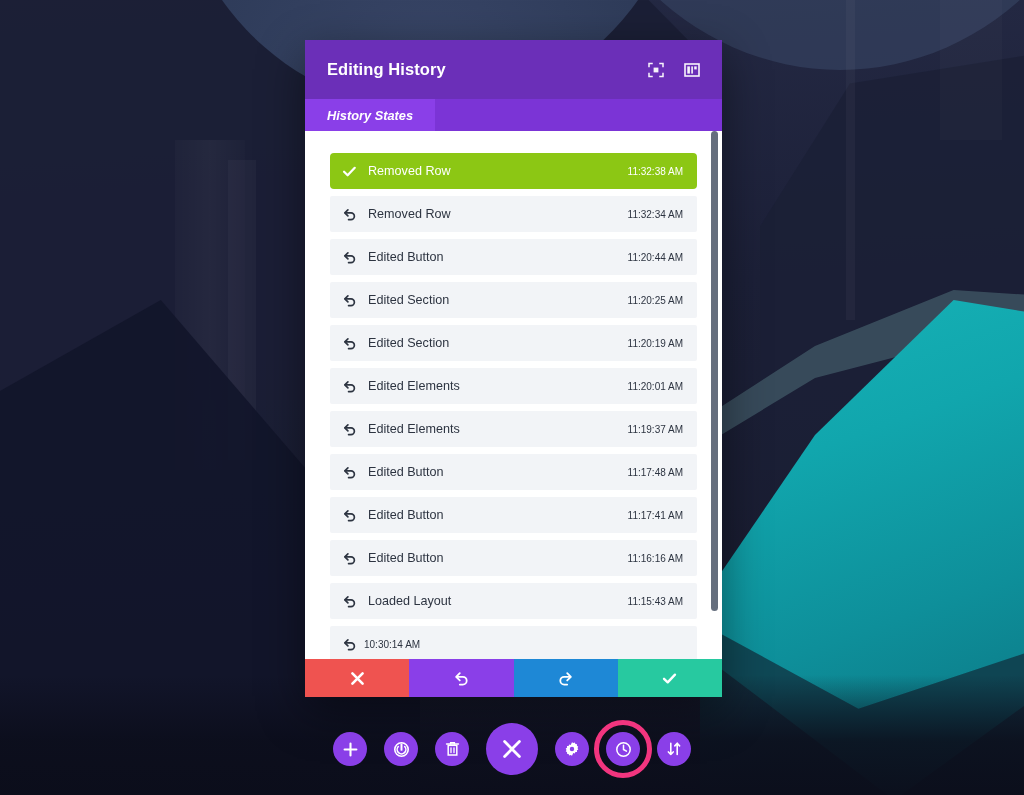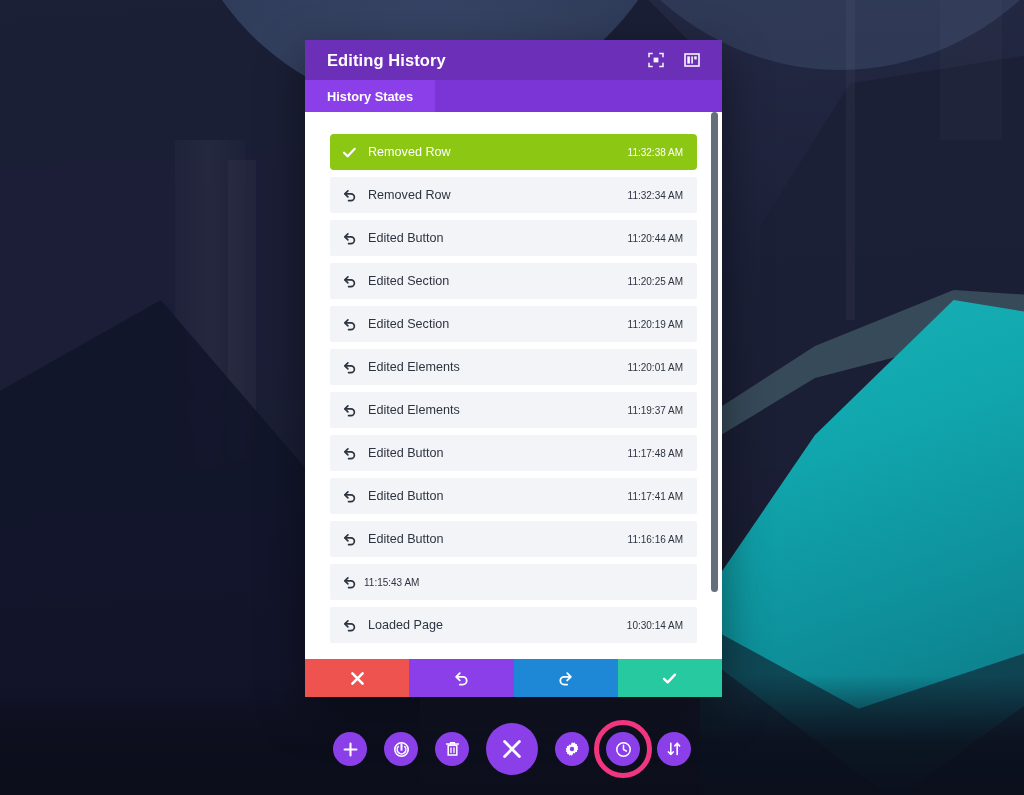--- a/index.html
+++ b/index.html
@@ -102,21 +102,21 @@
     position:absolute;
     left:305px; top:40px;
     width:417px; height:657px;
     z-index:5;
     background:#ffffff;
     box-shadow:0 14px 44px rgba(0,0,0,.45);
     display:flex; flex-direction:column;
   }
 
   .panel-header {
-    height:40px;
+    height:59px;
     background:#6B2FB8;
     display:flex; align-items:center;
     padding:0 22px;
     flex:0 0 auto;
     gap:39px;
   }
   .panel-title {
     color:#ffffff;
     font-size:16.5px;
     font-weight:bold;
@@ -139,20 +139,21 @@
     flex:0 0 auto;
   }
   .tab {
     display:flex; align-items:center;
     padding:0 22px;
     color:#ffffff;
     font-size:12.8px;
     font-weight:bold;
     cursor:pointer;
     white-space:nowrap;
+    font-style:italic;
   }
   .tab.active { background:#8A3FE8; }
   .tab.inactive { color:#efe3ff; }
 
   .panel-body {
     flex:1 1 auto;
     position:relative;
     background:#ffffff;
     overflow:hidden;
   }
@@ -409,30 +410,30 @@
           <span class="hi-label">Edited Button</span>
           <span class="hi-time">11:16:16 AM</span>
         </div>
         <div class="history-item">
           <span class="hi-icon">
             <svg width="15" height="15" viewBox="0 0 16 16" fill="none">
               <path d="M3.6 6.2 h6.0 a3.6 3.6 0 1 1 0 7.2 h-2.6" stroke="currentColor" stroke-width="1.8" stroke-linecap="round" fill="none"></path>
               <path d="M6.3 3.0 L3.0 6.2 L6.3 9.4" stroke="currentColor" stroke-width="1.8" stroke-linecap="round" stroke-linejoin="round" fill="none"></path>
             </svg>
           </span>
+          <span class="hi-label">Loaded Layout</span>
           <span class="hi-time">11:15:43 AM</span>
         </div>
         <div class="history-item">
           <span class="hi-icon">
             <svg width="15" height="15" viewBox="0 0 16 16" fill="none">
               <path d="M3.6 6.2 h6.0 a3.6 3.6 0 1 1 0 7.2 h-2.6" stroke="currentColor" stroke-width="1.8" stroke-linecap="round" fill="none"></path>
               <path d="M6.3 3.0 L3.0 6.2 L6.3 9.4" stroke="currentColor" stroke-width="1.8" stroke-linecap="round" stroke-linejoin="round" fill="none"></path>
             </svg>
           </span>
-          <span class="hi-label">Loaded Page</span>
           <span class="hi-time">10:30:14 AM</span>
         </div>
       </div>
     <div class="scrollbar-track">
       <div class="scrollbar-thumb"></div>
     </div>
   </div>
 
   <div class="panel-footer">
     <div class="footer-btn fb-close">

